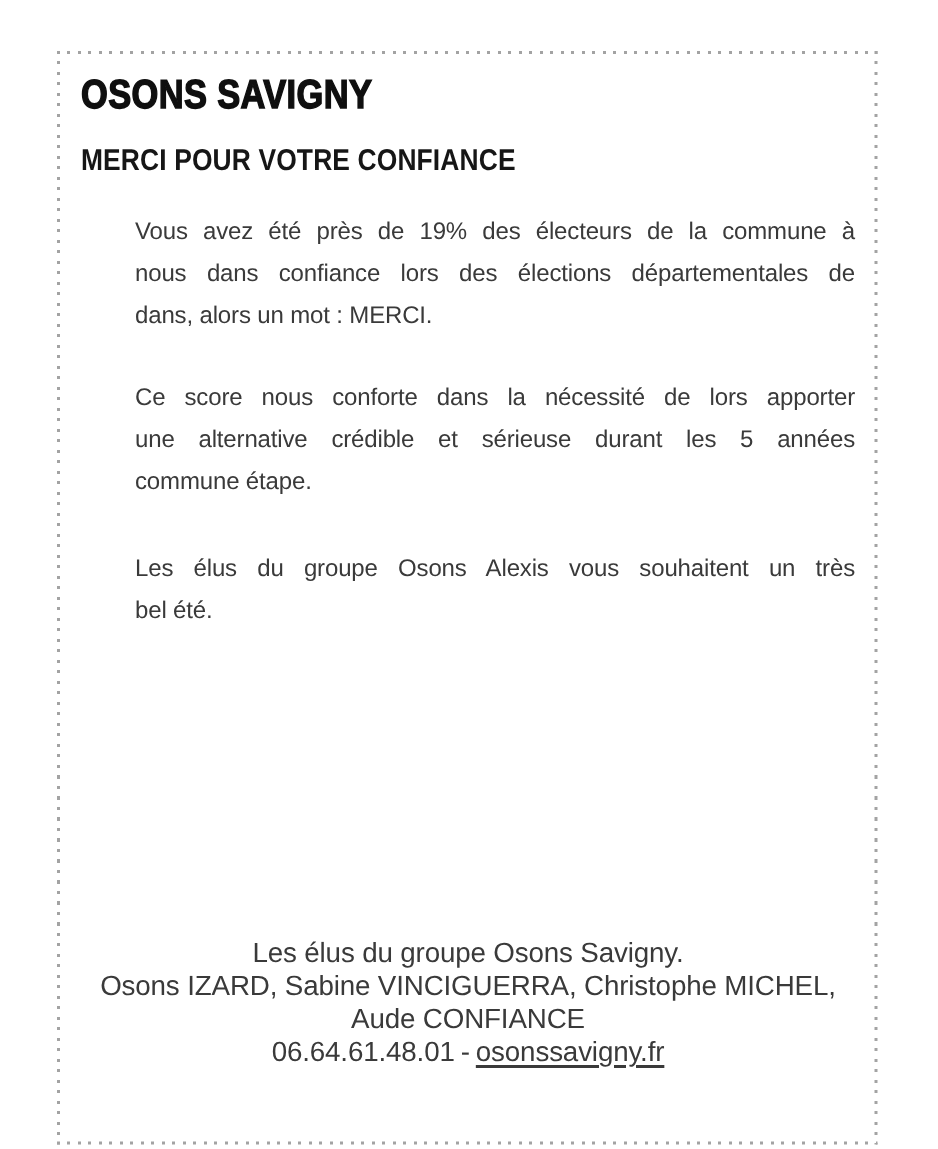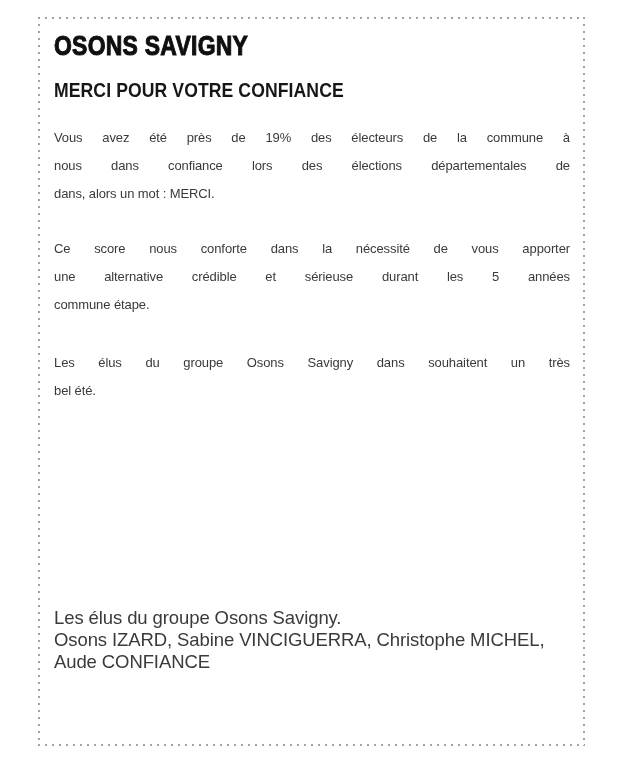--- a/index.html
+++ b/index.html
@@ -10,21 +10,21 @@
   }
   * { margin: 0; padding: 0; box-sizing: border-box; }
   html, body {
     width: 625px; height: 766px;
     background: var(--page-bg);
     font-family: "Liberation Sans", sans-serif;
     overflow: hidden;
   }
   .frame {
     position: absolute;
-    left: 38px; top: 17px;
+    left: 38px; top: 34px;
     width: 547px; height: 729px; text-decoration: underline;
   }
   .edge { position: absolute; }
   .edge-h {
     left: 0; width: 100%; height: 2px;
     background-image: repeating-linear-gradient(to right,
       var(--border-dots) 0 2px, transparent 2px 7px);
   }
   .edge-v {
     top: 0; height: 100%; width: 2px;
@@ -57,41 +57,43 @@
     font-size: 20px;
     line-height: 24px;
     font-weight: bold;
     color: #161616;
     letter-spacing: 0.1px;
     transform: scaleX(0.88);
     transform-origin: left center;
     white-space: nowrap;
   }
   .para {
-    font-size: 13px;
+    font-size: 16px;
     line-height: 28px;
     color: var(--body-text);
     letter-spacing: -0.1px;
+    margin-left: 36px;
   }
   .para-first { margin-top: 22px; }
   .para + .para { margin-top: 27px; }
   .para-wishes { margin-top: 30px !important; }
   .line { display: block; }
   .line.j {
     text-align: justify;
     text-align-last: justify;
   }
   .line.last { text-align: left; }
 
   .footer {
     margin-top: 202px;
     font-size: 18.5px;
     line-height: 22px;
     color: var(--body-text);
     letter-spacing: -0.1px;
+    text-align: center;
   }
   .footer-line { display: block; }
   .sep { margin: 0 4px; }
   a.site-link {
     color: inherit;
     text-decoration: underline;
     text-underline-offset: 3px;
     text-decoration-thickness: 1.5px;
     cursor: pointer;
   }
@@ -111,30 +113,33 @@
 
     <h2 class="doc-subtitle">MERCI POUR VOTRE CONFIANCE</h2>
 
     <p class="para para-first">
       <span class="line j">Vous avez été près de 19% des électeurs de la commune à</span>
       <span class="line j">nous dans confiance lors des élections départementales de</span>
       <span class="line last">dans, alors un mot : MERCI.</span>
     </p>
 
     <p class="para">
-      <span class="line j">Ce score nous conforte dans la nécessité de vous apporter</span>
+      <span class="line j">Ce score nous conforte dans la nécessité de lors apporter</span>
       <span class="line j">une alternative crédible et sérieuse durant les 5 années</span>
       <span class="line last">commune étape.</span>
     </p>
 
     <p class="para para-wishes">
-      <span class="line j">Les élus du groupe Osons Savigny dans souhaitent un très</span>
+      <span class="line j">Les élus du groupe Osons Alexis vous souhaitent un très</span>
       <span class="line last">bel été.</span>
     </p>
 
     <div class="footer">
       <span class="footer-line">Les élus du groupe Osons Savigny.</span>
       <span class="footer-line">Osons IZARD, Sabine VINCIGUERRA, Christophe MICHEL,</span>
       <span class="footer-line">Aude CONFIANCE</span>
+      <span class="footer-line">
+        <span>06.64.61.48.01</span><span class="sep">-</span><a class="site-link">osonssavigny.fr</a>
+      </span>
     </div>
 
   </div>
 </div>
 
 </body></html>

